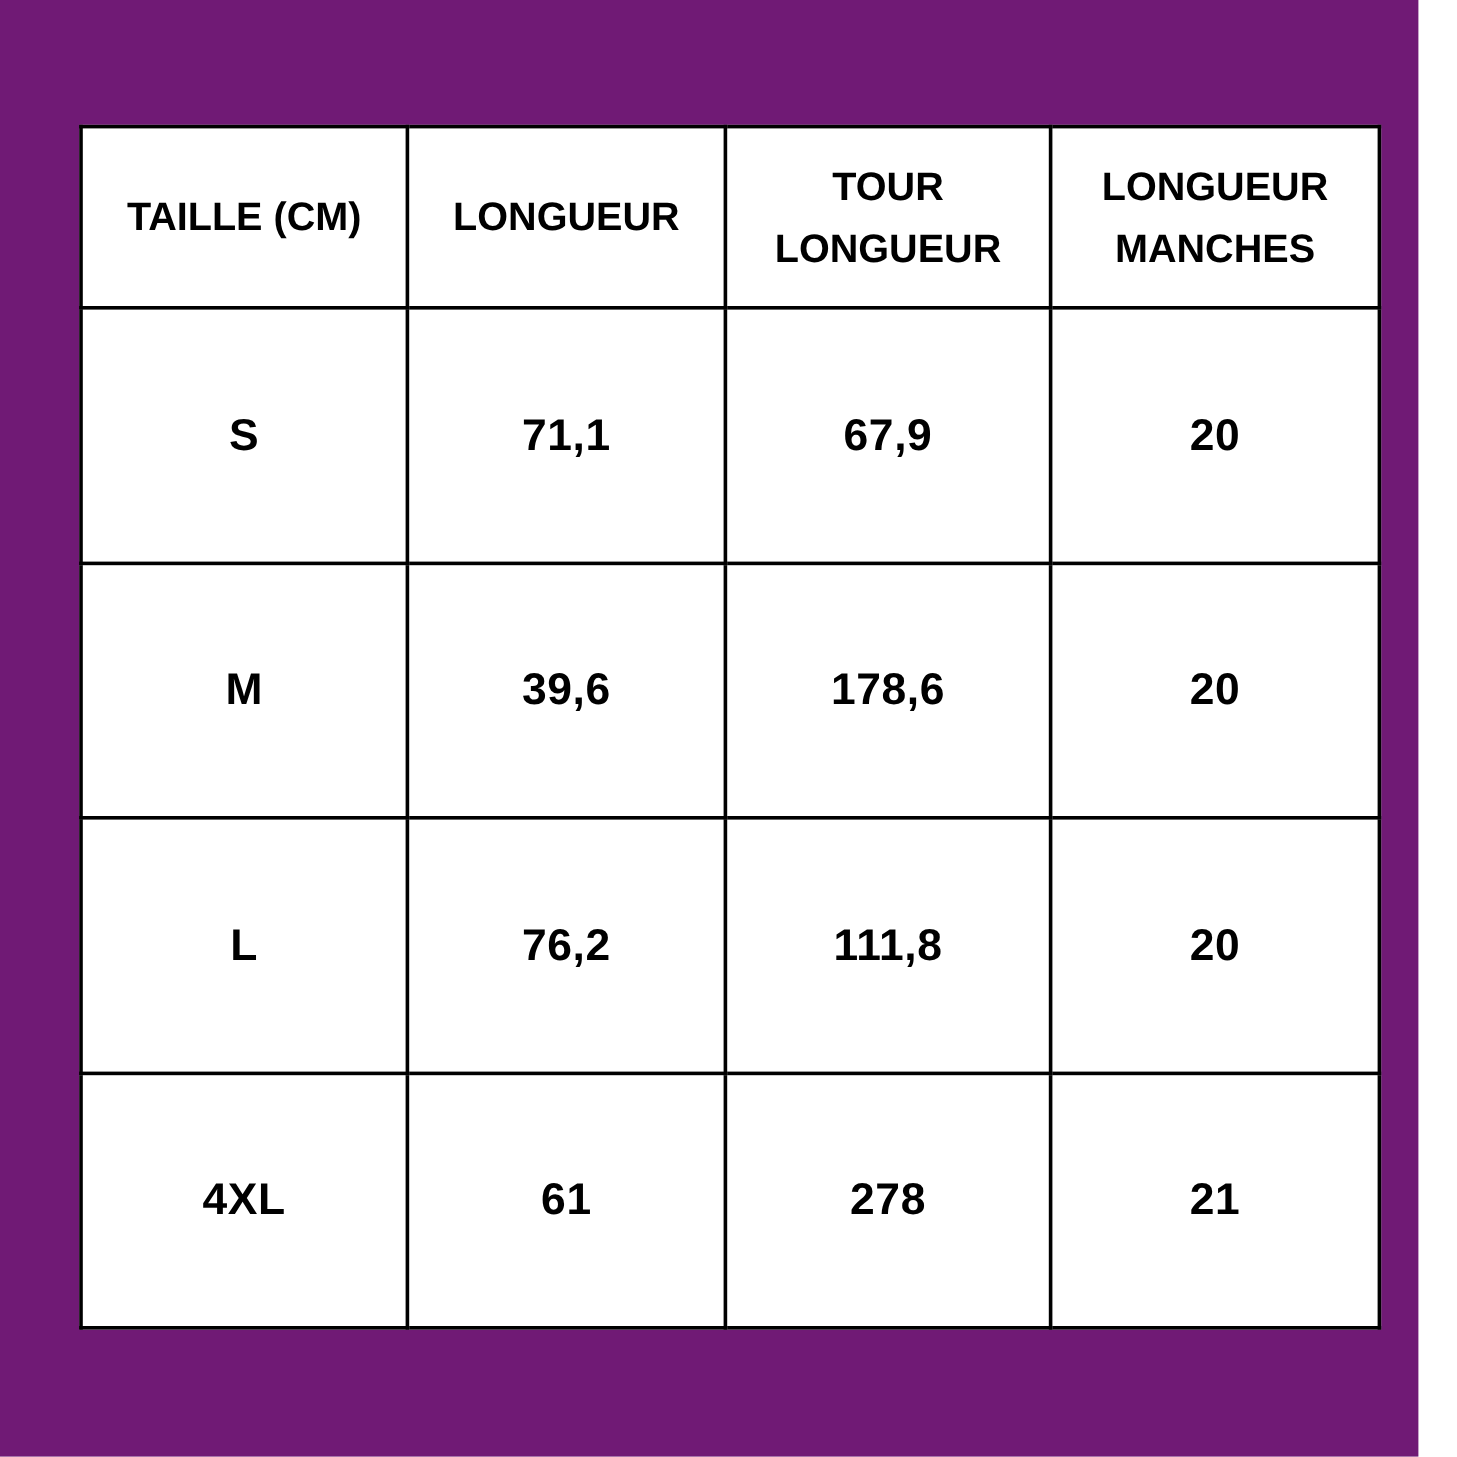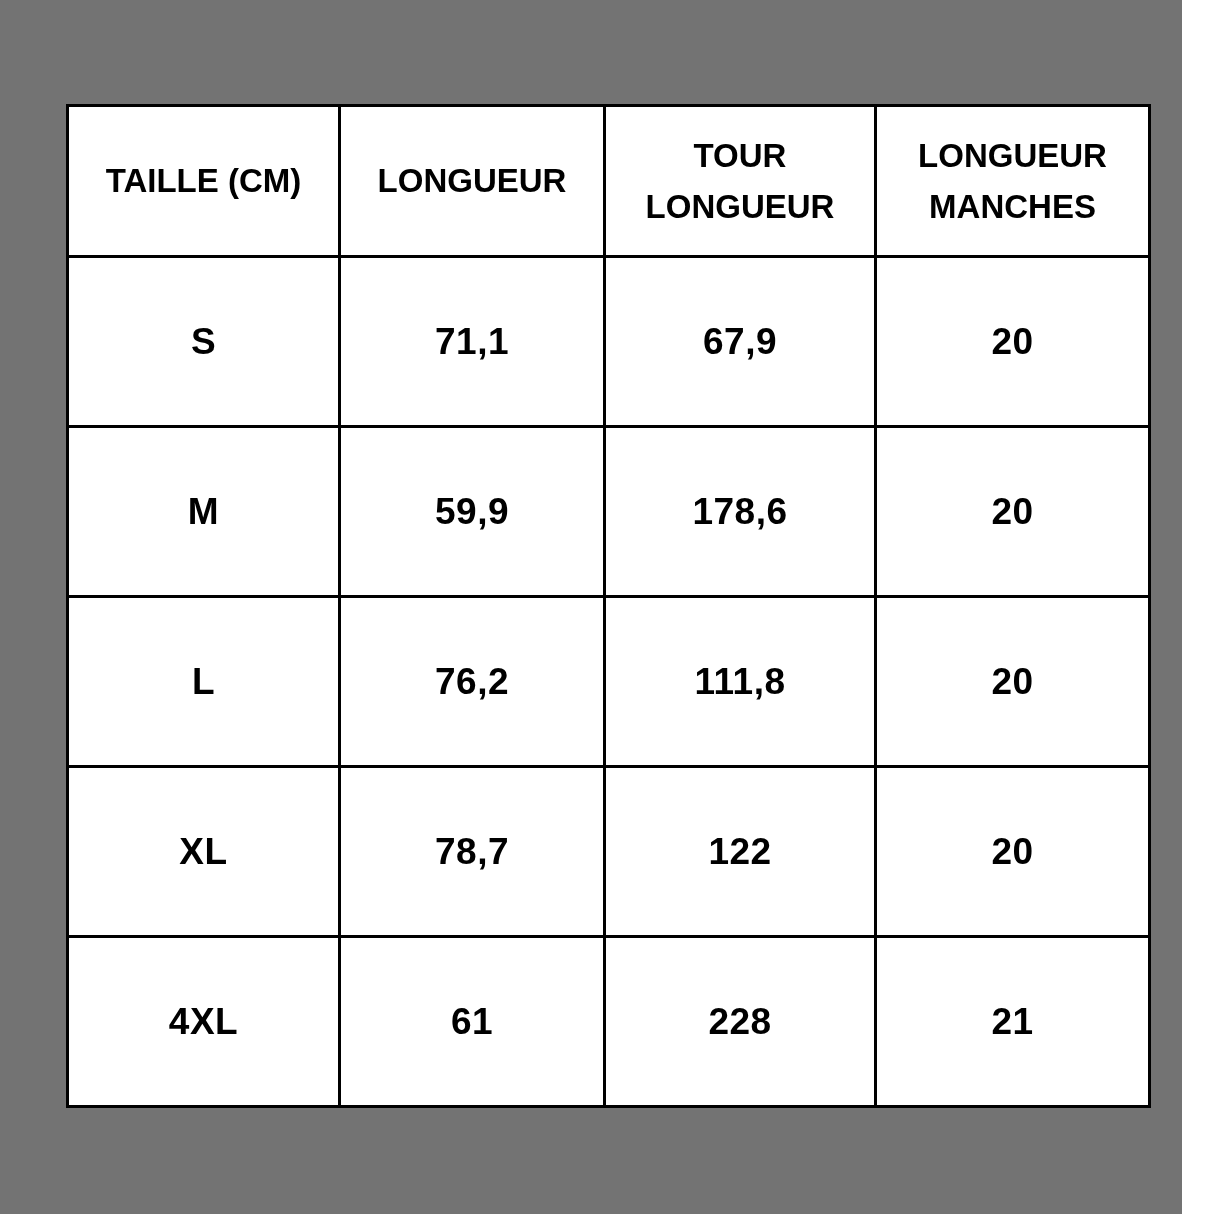--- a/index.html
+++ b/index.html
@@ -7,21 +7,21 @@
     padding: 0;
     background: #ffffff;
     width: 1214px;
     height: 1214px;
     overflow: hidden;
   }
   .page {
     position: relative;
     width: 1182px;
     height: 1214px;
-    background: #737373;
+    background: #701a75;
   }
   table.size-table {
     position: absolute;
     left: 66px;
     top: 104px;
     width: 1082px;
     height: 1004px;
     border-collapse: collapse;
     table-layout: fixed;
     font-family: "Liberation Sans", sans-serif;
@@ -76,37 +76,31 @@
     </thead>
     <tbody>
       <tr>
         <td class="data-cell">S</td>
         <td class="data-cell">71,1</td>
         <td class="data-cell">67,9</td>
         <td class="data-cell">20</td>
       </tr>
       <tr>
         <td class="data-cell">M</td>
-        <td class="data-cell">59,9</td>
+        <td class="data-cell">39,6</td>
         <td class="data-cell">178,6</td>
         <td class="data-cell">20</td>
       </tr>
       <tr>
         <td class="data-cell">L</td>
         <td class="data-cell">76,2</td>
         <td class="data-cell">111,8</td>
         <td class="data-cell">20</td>
       </tr>
       <tr>
-        <td class="data-cell">XL</td>
-        <td class="data-cell">78,7</td>
-        <td class="data-cell">122</td>
-        <td class="data-cell">20</td>
-      </tr>
-      <tr>
         <td class="data-cell">4XL</td>
         <td class="data-cell">61</td>
-        <td class="data-cell">228</td>
+        <td class="data-cell">278</td>
         <td class="data-cell">21</td>
       </tr>
     </tbody>
   </table>
 </div>
 
 </body></html>

